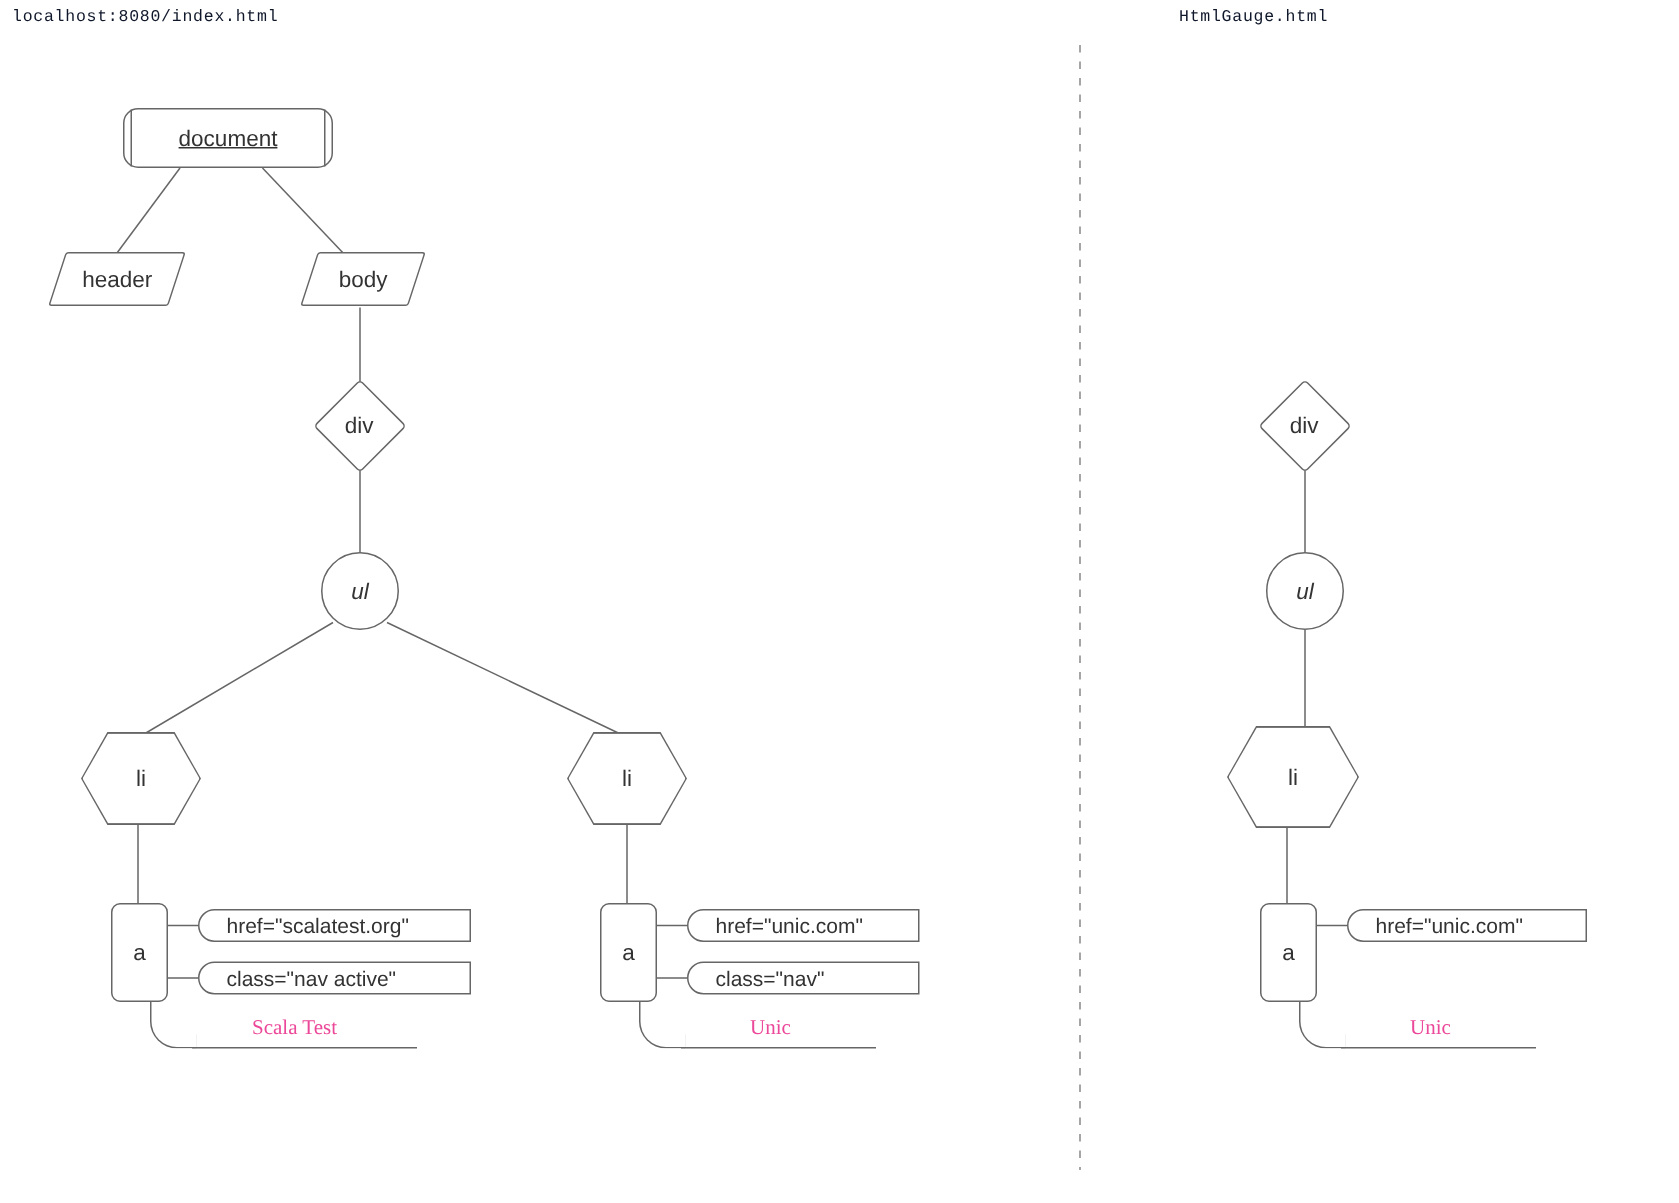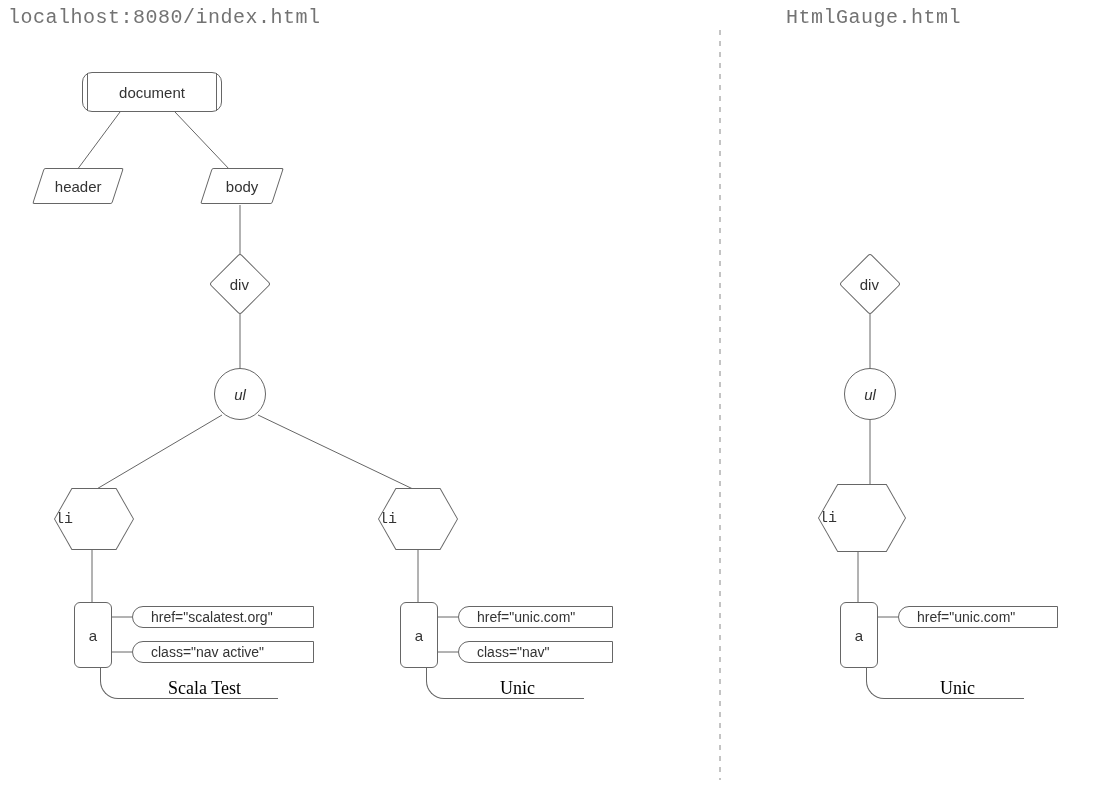--- a/index.html
+++ b/index.html
@@ -18,38 +18,38 @@
   svg.wires {
     position: absolute;
     inset: 0;
     width: 1119px;
     height: 802px;
     pointer-events: none;
   }
   .title {
     position: absolute;
     font-family: "Lucida Console", Monaco, "Courier New", monospace;
-    color: #737373;
-    font-size: 20px;
+    color: #0f172a;
+    font-size: 11px;
     letter-spacing: 0.5px;
   }
   .node {
     position: absolute;
     display: flex;
     align-items: center;
     justify-content: center;
     box-sizing: border-box;
     border: 1px solid #666;
     background: #fff;
     color: #333;
     text-align: center;
     padding: 2px 6px;
   }
   
-  .rounded-tube { border-radius: 10px; }
+  .rounded-tube { border-radius: 10px; text-decoration: underline; }
   .rounded-tube .cap {
     position: absolute; top: 0; bottom: 0; width: 10px;
     border-left: 1px solid #666; border-right: 1px solid #666;
   }
   .rounded-tube .cap.left { left: 4px; border-right: none; }
   .rounded-tube .cap.right { right: 4px; border-left: none; }
   .parallelogram {
     transform: skewX(-18deg);
     border-radius: 2px;
   }
@@ -63,41 +63,41 @@
   }
   .hexagon-border {
     position: absolute;
     box-sizing: border-box;
     clip-path: polygon(22% 0, 78% 0, 100% 50%, 78% 100%, 22% 100%, 0 50%);
     background: #666;
     padding: 1px;
   }
   .hexagon-border > .hexagon {
     width: 100%; height: 100%;
-    display: flex; align-items: center;  font-family: Liberation Mono, monospace;
+    display: flex; align-items: center; justify-content: center;
   }
   .anchor-box {
     border-radius: 6px;
   }
   .attr {
     position: absolute;
     display: flex; align-items: center;
     box-sizing: border-box;
     border: 1px solid #666;
     background: #fff;
     padding: 2px 14px 2px 18px;
     border-radius: 14px 0 0 14px;
     font-size: 14px;
     color: #333;
   }
   .text-label {
     position: absolute;
     font-family: "Times New Roman", Times, serif;
-    font-size: 18px;
-    color: #000000;
+    font-size: 14px;
+    color: #ec4899;
   }
   .underline-bar {
     position: absolute;
     height: 1px;
     background: #666;
   }
   
   .curve {
     position: absolute;
     width: 30px; height: 30px;

